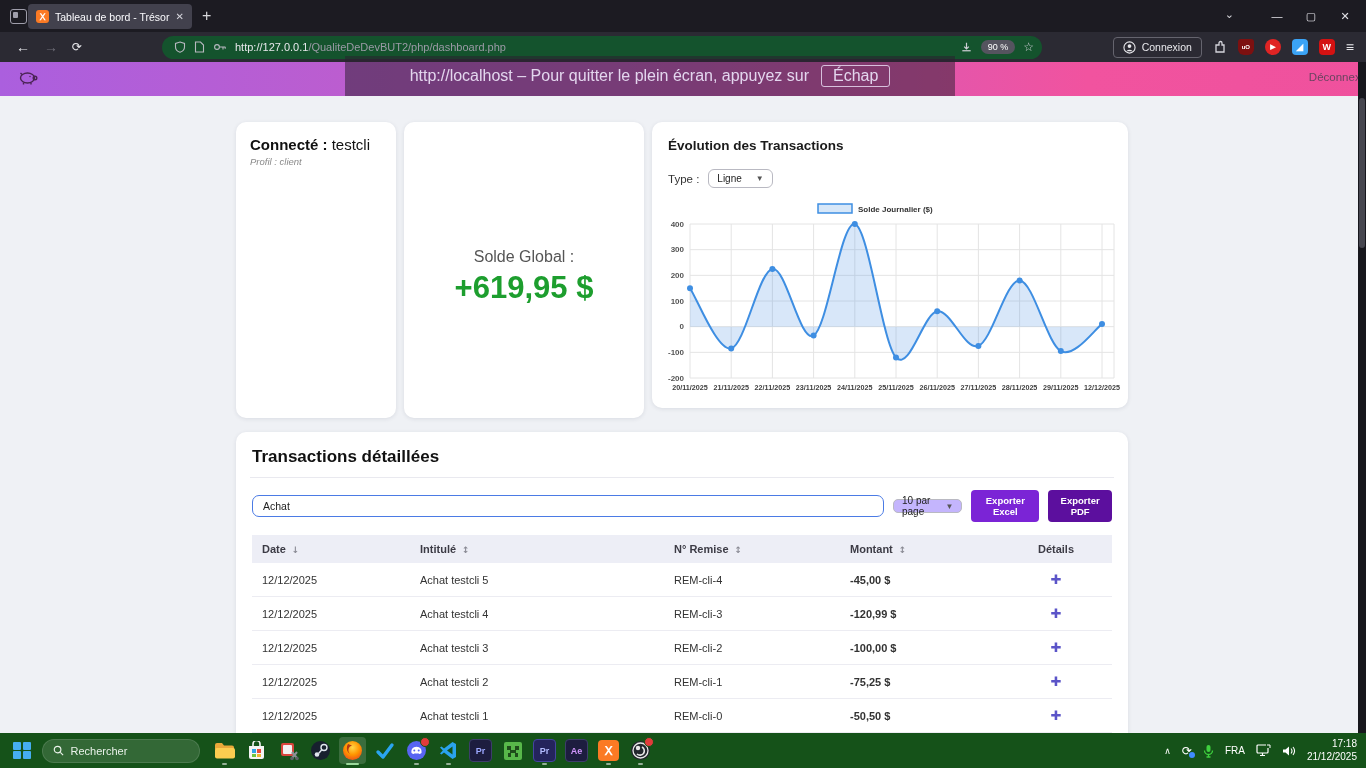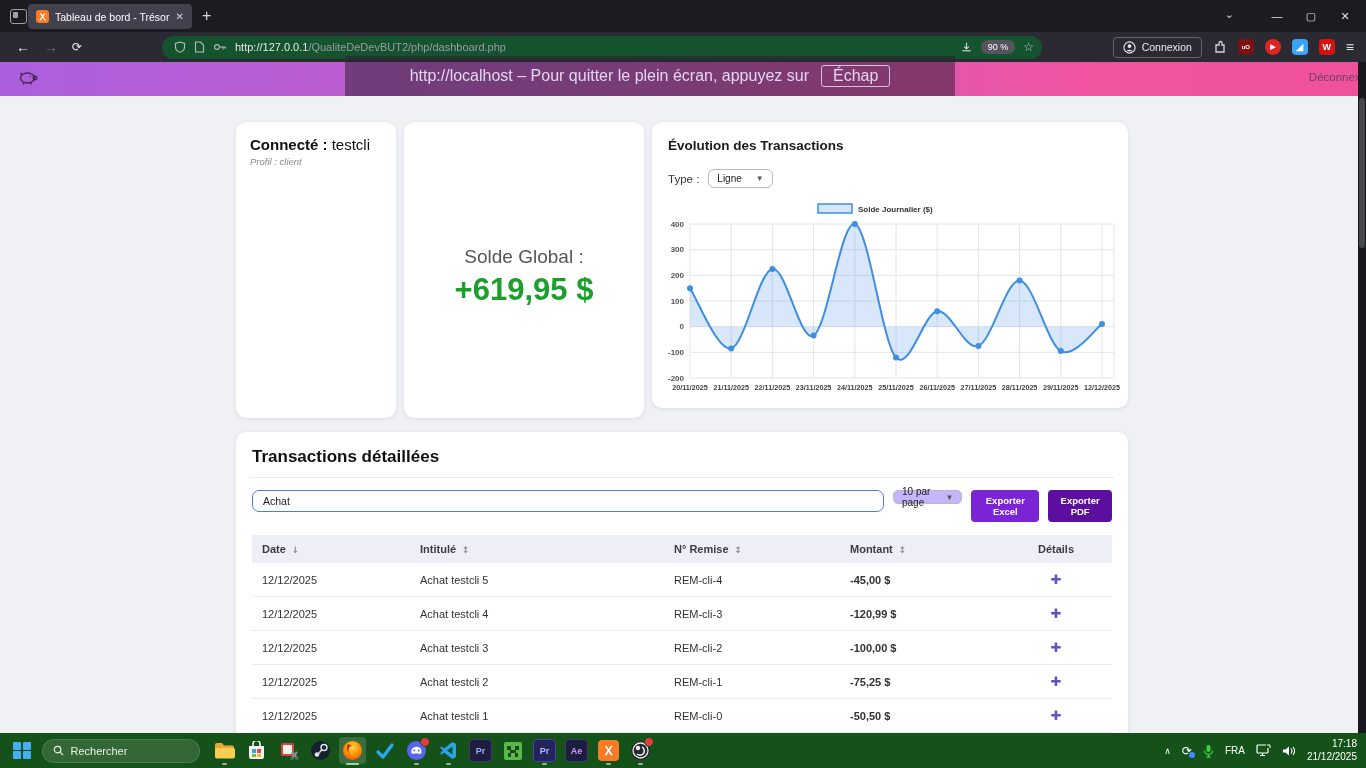--- a/index.html
+++ b/index.html
@@ -40,33 +40,33 @@
   .fsnotice{position:absolute;left:345px;top:56px;width:610px;height:40px;background:rgba(44,31,48,0.52);display:flex;align-items:center;justify-content:center;gap:12px;z-index:6;color:#e3d6ee;font-size:16px;}
   .fsnotice .key{border:1px solid rgba(230,216,240,0.85);border-radius:3px;padding:1px 11px;}
 
   
   .card{position:absolute;background:#fff;border-radius:10px;box-shadow:0 1px 4px rgba(25,35,65,0.10);z-index:2;}
   .card-user{left:236px;top:122px;width:160px;height:296px;padding:14px;box-sizing:border-box;}
   .card-user .line1{font-size:15px;color:#111;}
   .card-user .line1 b{font-weight:bold;}
   .card-user .line2{font-size:9.5px;color:#8a8a8a;font-style:italic;margin-top:3px;}
   .card-balance{left:404px;top:122px;width:240px;height:296px;display:flex;flex-direction:column;align-items:center;justify-content:center;}
-  .card-balance .lbl{font-size:19px;color:#555;margin-bottom:4px;margin-top:14px;}
+  .card-balance .lbl{font-size:16px;color:#555;margin-bottom:4px;margin-top:14px;}
   .card-balance .val{font-size:31px;font-weight:bold;color:#1d9e2e;}
   .card-chart{left:652px;top:122px;width:476px;height:286px;padding:16px;box-sizing:border-box;}
   .card-chart h3{margin:0;font-size:13.5px;color:#1a1a1a;}
   .type-row{display:flex;align-items:center;gap:9px;margin-top:16px;font-size:11.5px;color:#333;}
   .mini-select{border:1px solid #b9b9c2;border-radius:6px;padding:3px 8px;font-size:10px;color:#222;display:flex;align-items:center;gap:14px;background:#fff;}
   .mini-select .chev{font-size:8px;color:#555;}
   #chart-host{position:absolute;left:8px;top:80px;}
 
   .card-trans{left:236px;top:432px;width:892px;height:330px;padding:15px 16px;box-sizing:border-box;}
   .card-trans h2{margin:0 0 10px 0;font-size:17px;color:#111;}
   .trans-divider{height:1px;background:#e9e9ef;margin:0 -2px 12px -2px;}
-  .filter-row{display:flex;align-items:flex-start;gap:9px;}
+  .filter-row{display:flex;align-items:center;gap:9px;}
   .search-input{flex:0 0 632px;height:22px;border:1.5px solid #4b7be5;border-radius:7px;padding:0 10px;font-size:10.5px;color:#222;font-family:"Liberation Sans",sans-serif;outline:none;box-sizing:border-box;}
   .pagesize{border:1px solid #b9b9c2;border-radius:5px;height:14px;padding:0 8px;font-size:10px;color:#222;display:flex;align-items:center;gap:10px;background:#c4b5fd;box-sizing:border-box;}
   .btn{border:none;border-radius:4px;color:#fff;font-size:9.5px;font-weight:bold;padding:5px 10px;font-family:"Liberation Sans",sans-serif;}
   .btn-excel{background:#7b24d6;}
   .btn-pdf{background:#5c0f9e;}
   table.tx{width:100%;border-collapse:collapse;margin-top:13px;table-layout:fixed;}
   table.tx thead tr{background:#edeef6;}
   table.tx th{font-size:11px;color:#3c3b45;text-align:left;padding:8px 10px;font-weight:bold;}
   table.tx th .sort{font-size:9px;color:#8a8a94;margin-left:6px;font-family:"DejaVu Sans",sans-serif;}
   table.tx td{font-size:11px;color:#333;padding:9px 10px;border-bottom:1px solid #ececf2;white-space:nowrap;overflow:hidden;}

